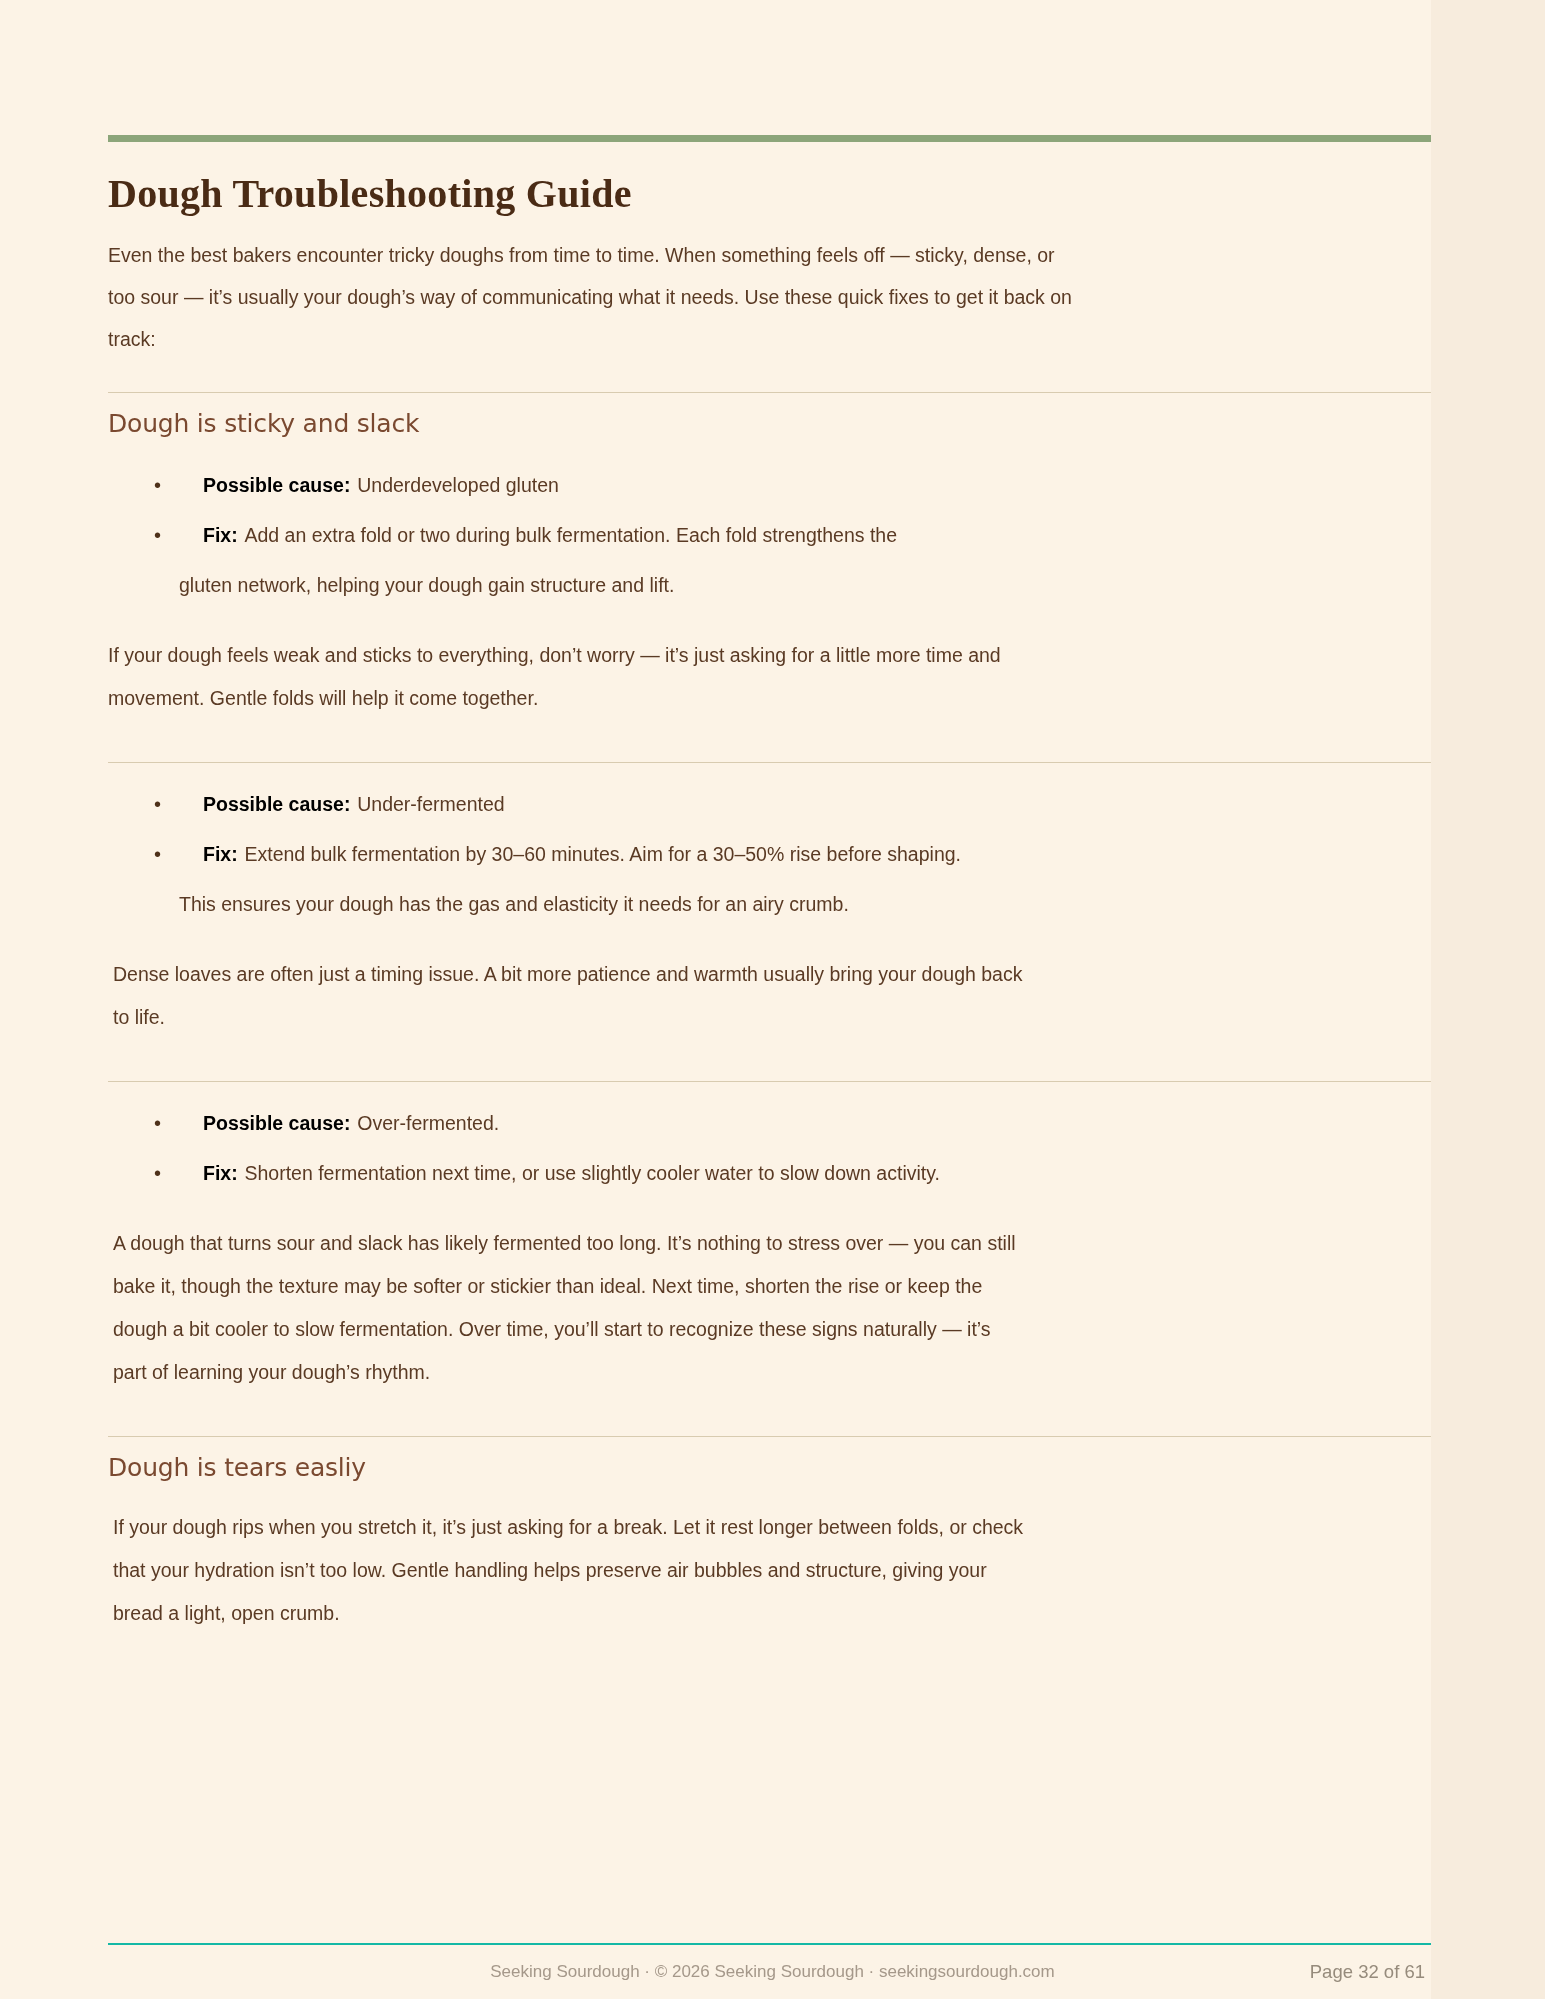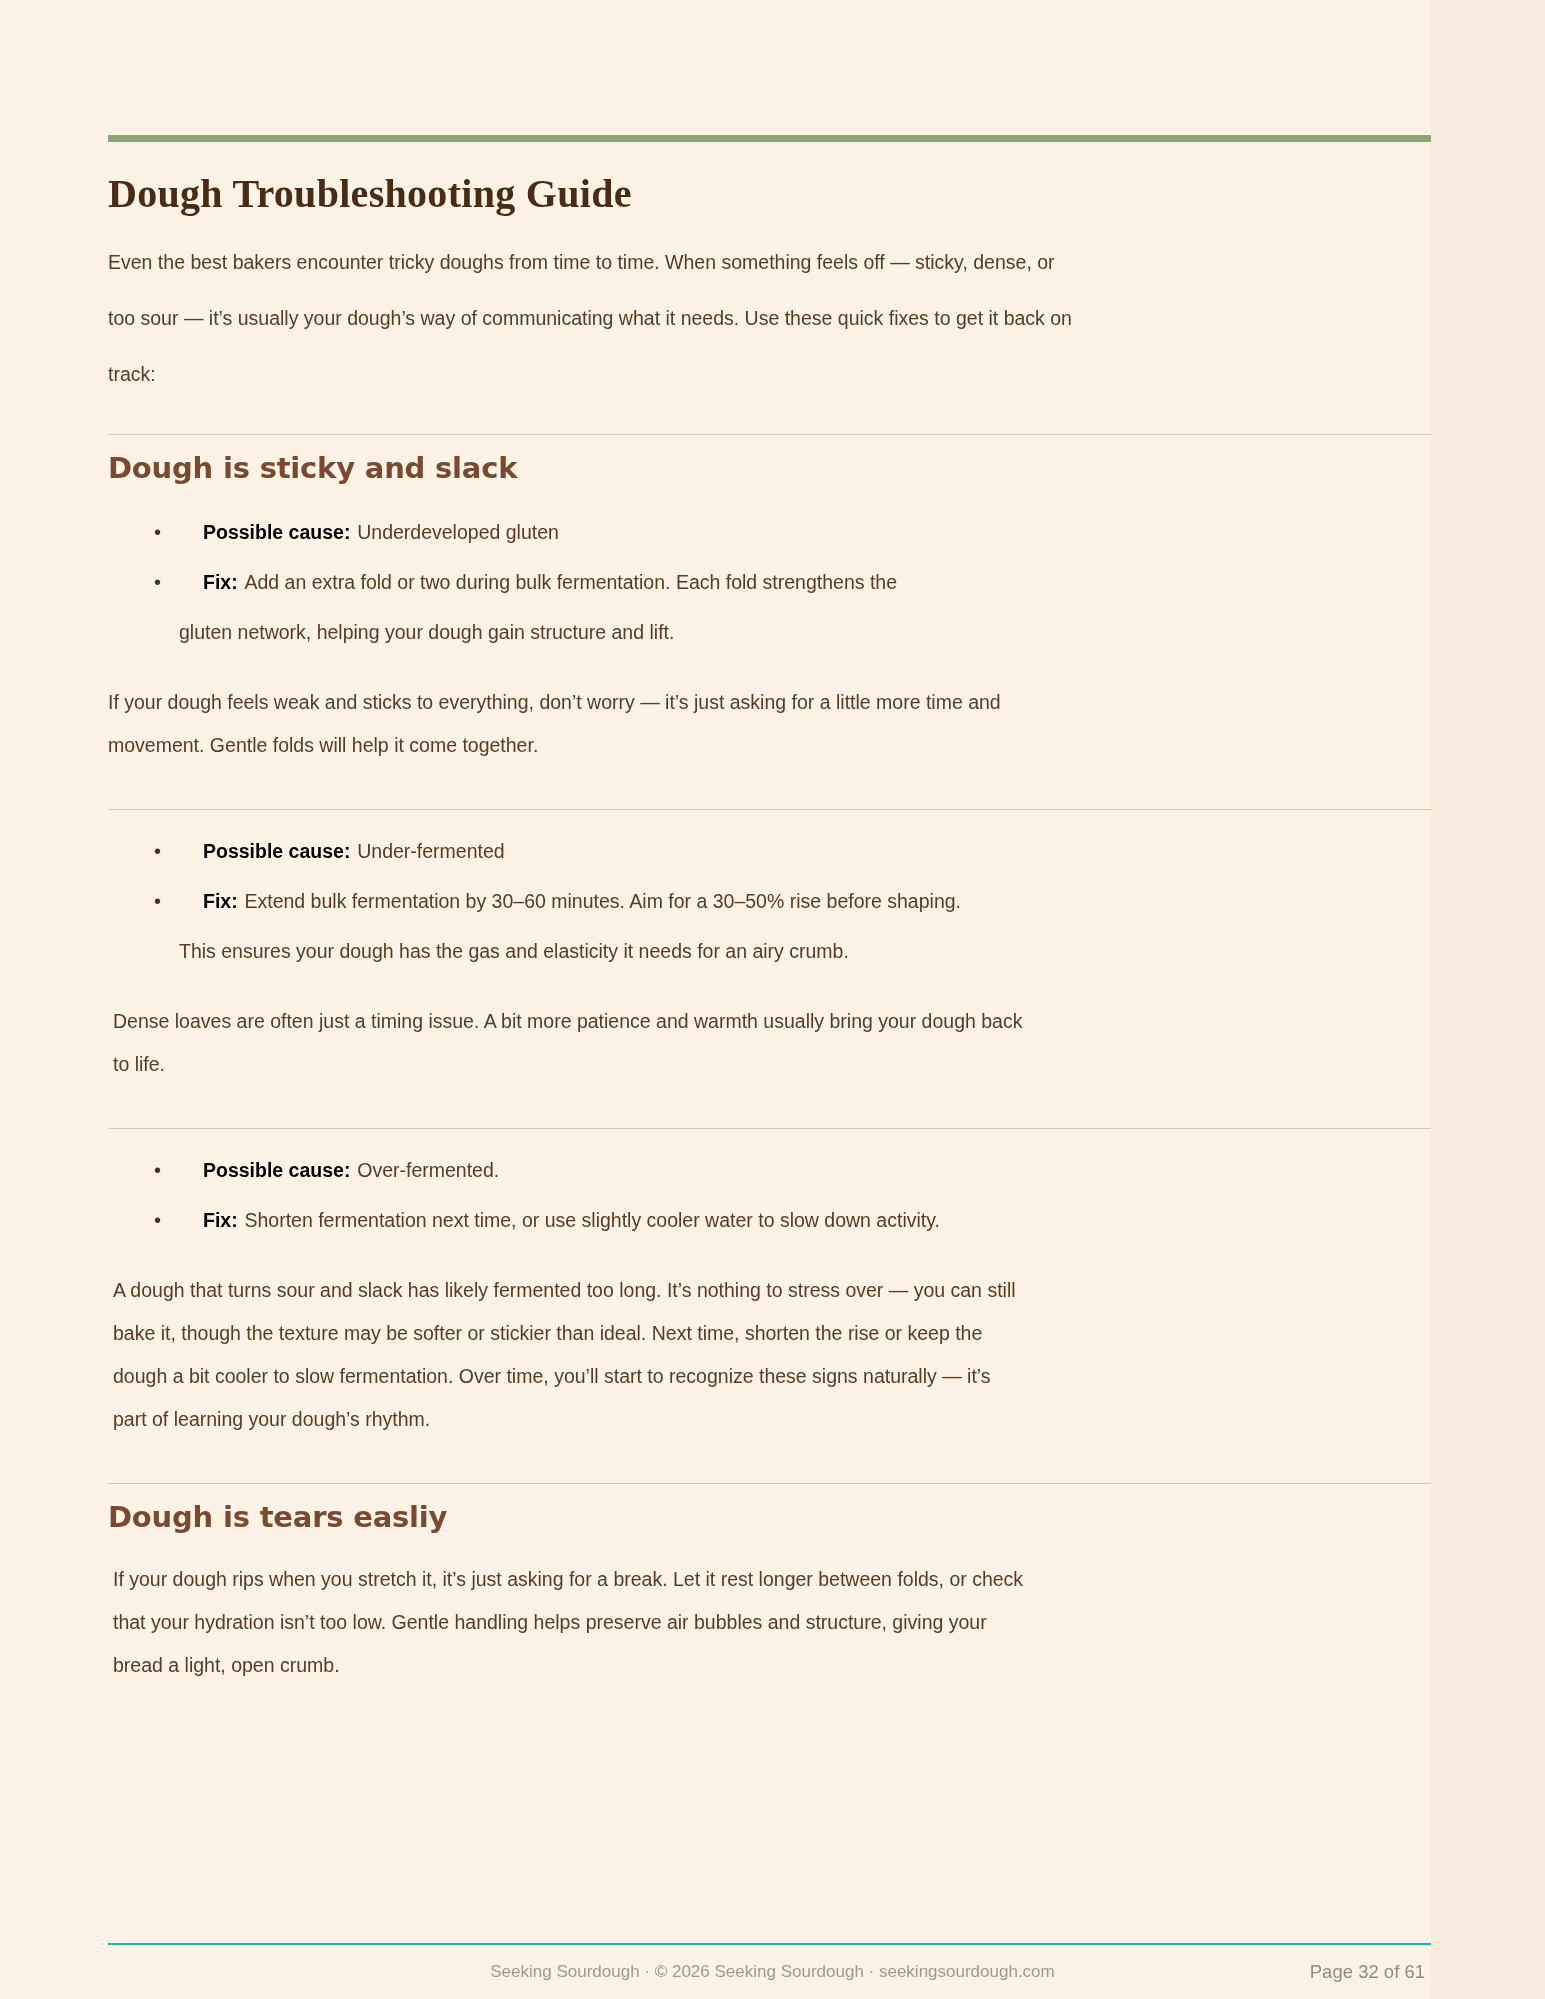--- a/index.html
+++ b/index.html
@@ -31,33 +31,33 @@
     font-weight:700;
     font-size:40px;
     letter-spacing:.3px;
     color:#4a2b15;
     margin:30px 0 0 0;
     line-height:1.1;
   }
   .intro{
     font-size:19.5px;
     color:#5a3a24;
-    line-height:56px;
+    line-height:42px;
     margin:18px 0 0 0;
     white-space:pre-line;
   }
   .section{
     border-top:1px solid #d8cbb0;
     margin-top:32px;
     padding-top:16px;
   }
   .section h2{
     font-family:"DejaVu Sans",sans-serif;
-    font-weight:700;
-    font-size:29px;
+    font-weight:400;
+    font-size:25px;
     letter-spacing:-.2px;
     color:#7a4930;
     margin:0 0 22px 0;
   }
   ul.bullets{
     list-style:none;
     margin:0 0 0 44px;
     padding:0;
   }
   ul.bullets li{

